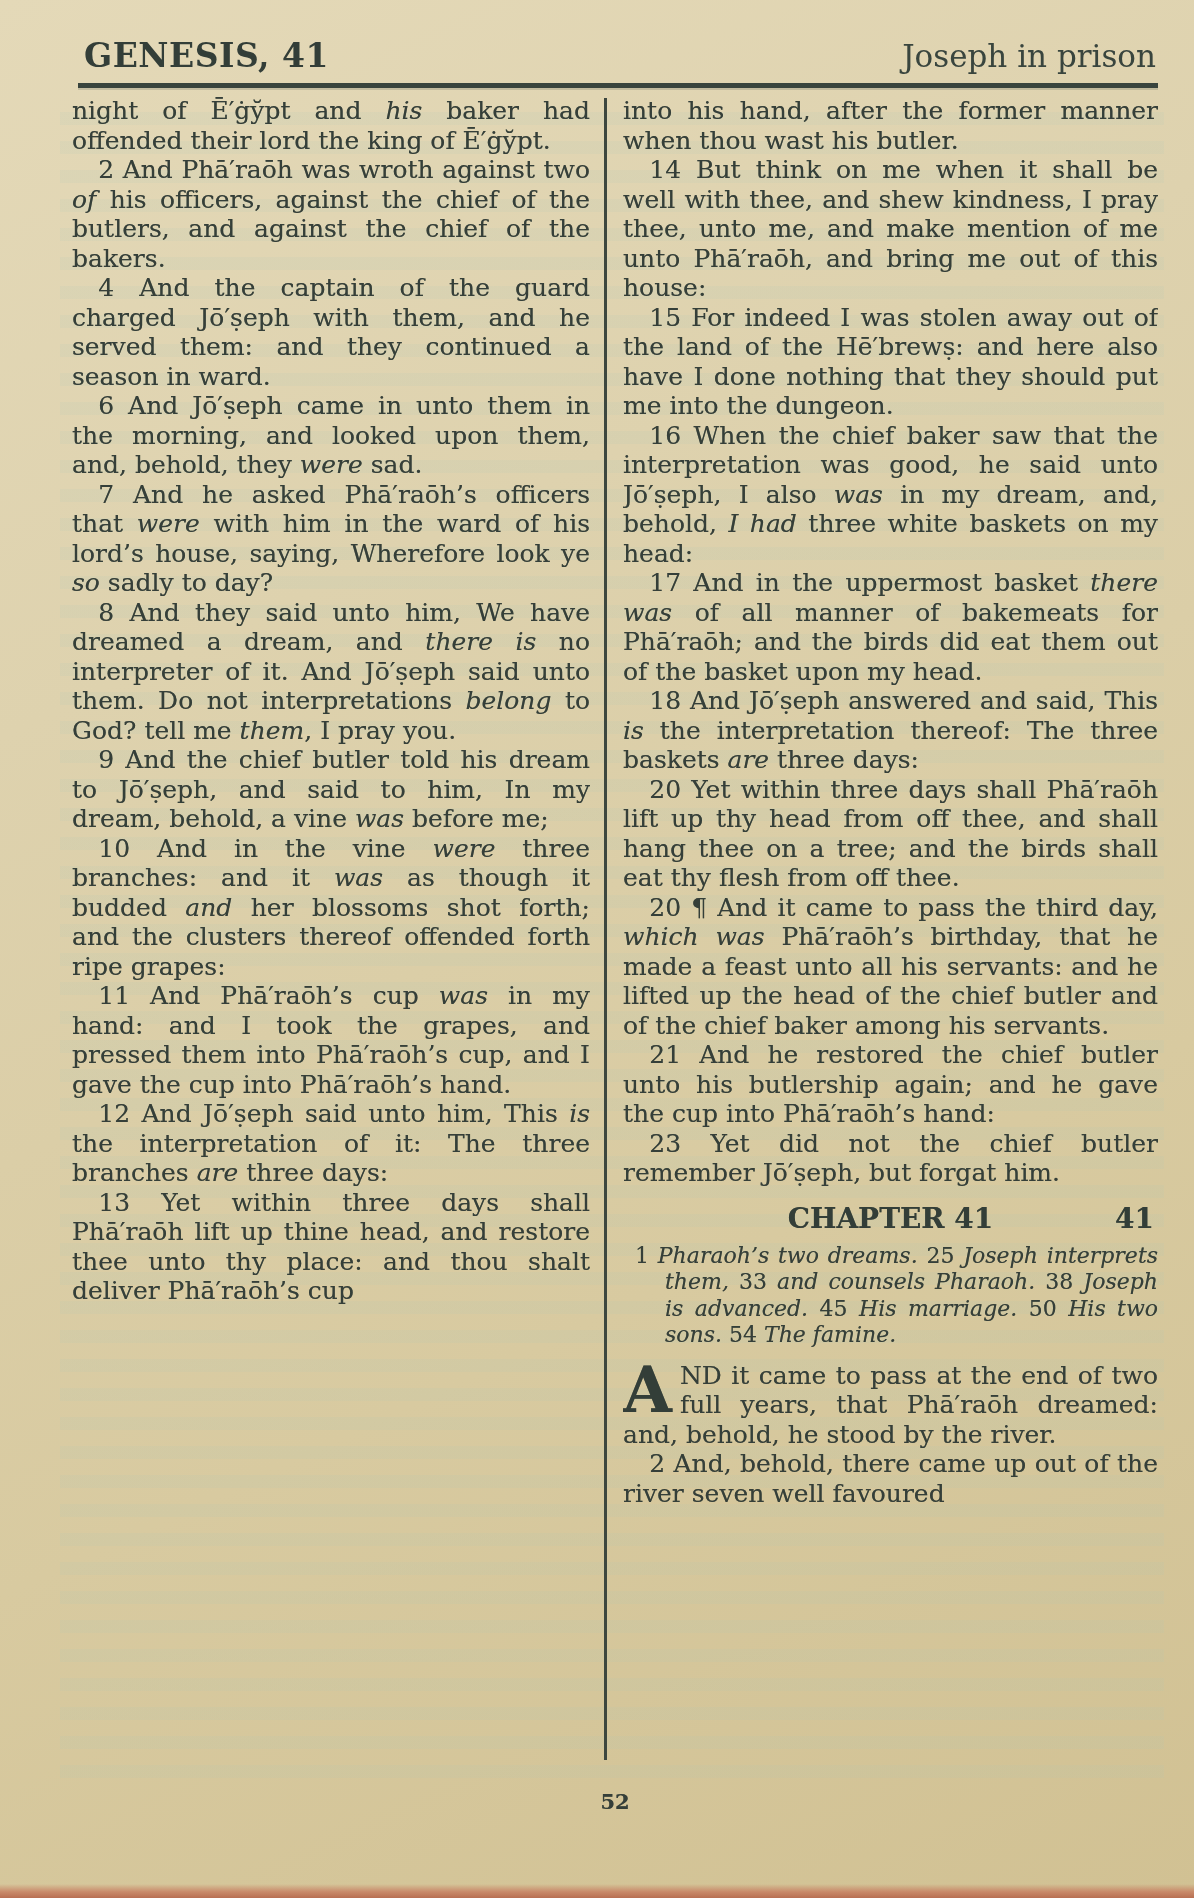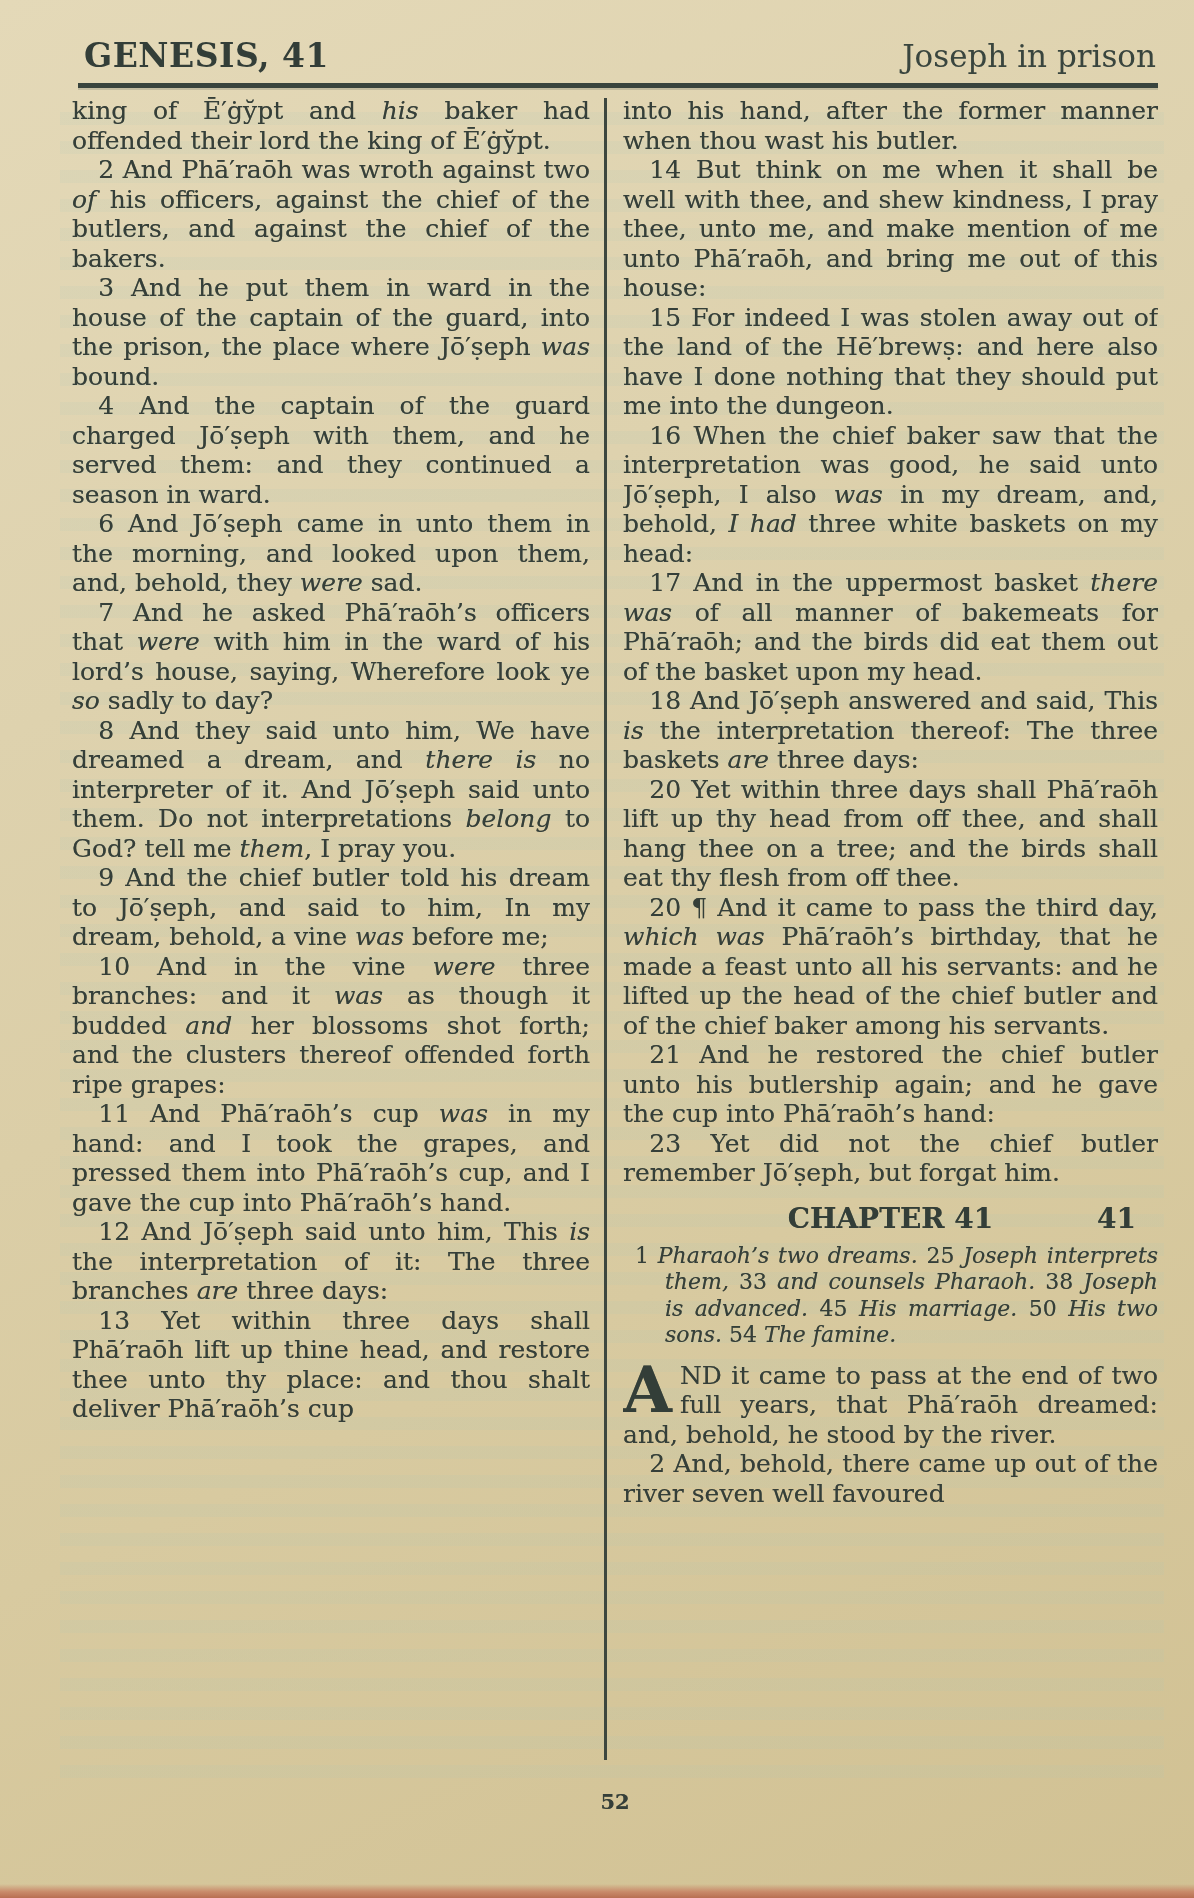--- a/index.html
+++ b/index.html
@@ -49,21 +49,21 @@
   }
   .verse{text-indent:1.05em;}
   .cont{text-indent:0;}
   em{font-style:italic;}
   .chap-head{
     position:relative;text-align:center;
     font-weight:bold;font-size:28px;
     margin:14px 0 8px;color:#333e38;
     text-shadow:0 0 .5px rgba(48,60,53,.55);
   }
-  .chap-num{position:absolute;right:22px;top:0;font-weight:bold;}
+  .chap-num{position:absolute;right:4px;top:0;font-weight:bold;}
   .summary{
     font-size:22px;line-height:26.5px;
     padding-left:42px;text-indent:-30px;
     margin-bottom:12px;
   }
   .dropcap-para .cap{
     float:left;font-size:63px;line-height:50px;font-weight:bold;
     padding:4px 8px 0 0;color:#333e38;
   }
   .pagenum{
@@ -85,23 +85,22 @@
 
   <div class="header">
     <span class="h-left">GENESIS, 41</span>
     <span class="h-right">Joseph in prison</span>
   </div>
 
   <div class="rule"></div>
 
   <div class="columns">
     <div class="col left" id="col-left">
-        <p class="cont"><span>king of Ē′ġy̆pt and </span><em>his</em><span> baker had offended their lord the king of Ē′ġy̆pt.</span></p>
+        <p class="cont"><span>night of Ē′ġy̆pt and </span><em>his</em><span> baker had offended their lord the king of Ē′ġy̆pt.</span></p>
         <p class="verse"><span>2 And Phā′raōh was wroth against two </span><em>of</em><span> his officers, against the chief of the butlers, and against the chief of the bakers.</span></p>
-        <p class="verse"><span>3 And he put them in ward in the house of the captain of the guard, into the prison, the place where Jō′ṣeph </span><em>was</em><span> bound.</span></p>
         <p class="verse"><span>4 And the captain of the guard charged Jō′ṣeph with them, and he served them: and they continued a season in ward.</span></p>
         <p class="verse"><span>6 And Jō′ṣeph came in unto them in the morning, and looked upon them, and, behold, they </span><em>were</em><span> sad.</span></p>
         <p class="verse"><span>7 And he asked Phā′raōh’s officers that </span><em>were</em><span> with him in the ward of his lord’s house, saying, Wherefore look ye </span><em>so</em><span> sadly to day?</span></p>
         <p class="verse"><span>8 And they said unto him, We have dreamed a dream, and </span><em>there is</em><span> no interpreter of it.  And Jō′ṣeph said unto them. Do not interpretations </span><em>belong</em><span> to God? tell me </span><em>them</em><span>, I pray you.</span></p>
         <p class="verse"><span>9 And the chief butler told his dream to Jō′ṣeph, and said to him, In my dream, behold, a vine </span><em>was</em><span> before me;</span></p>
         <p class="verse"><span>10 And in the vine </span><em>were</em><span> three branches: and it </span><em>was</em><span> as though it budded </span><em>and</em><span> her blossoms shot forth; and the clusters thereof offended forth ripe grapes:</span></p>
         <p class="verse"><span>11 And Phā′raōh’s cup </span><em>was</em><span> in my hand: and I took the grapes, and pressed them into Phā′raōh’s cup, and I gave the cup into Phā′raōh’s hand.</span></p>
         <p class="verse"><span>12 And Jō′ṣeph said unto him, This </span><em>is</em><span> the interpretation of it: The three branches </span><em>are</em><span> three days:</span></p>
         <p class="verse"><span>13 Yet within three days shall Phā′raōh lift up thine head, and restore thee unto thy place: and thou shalt deliver Phā′raōh’s cup</span></p>
       </div>

